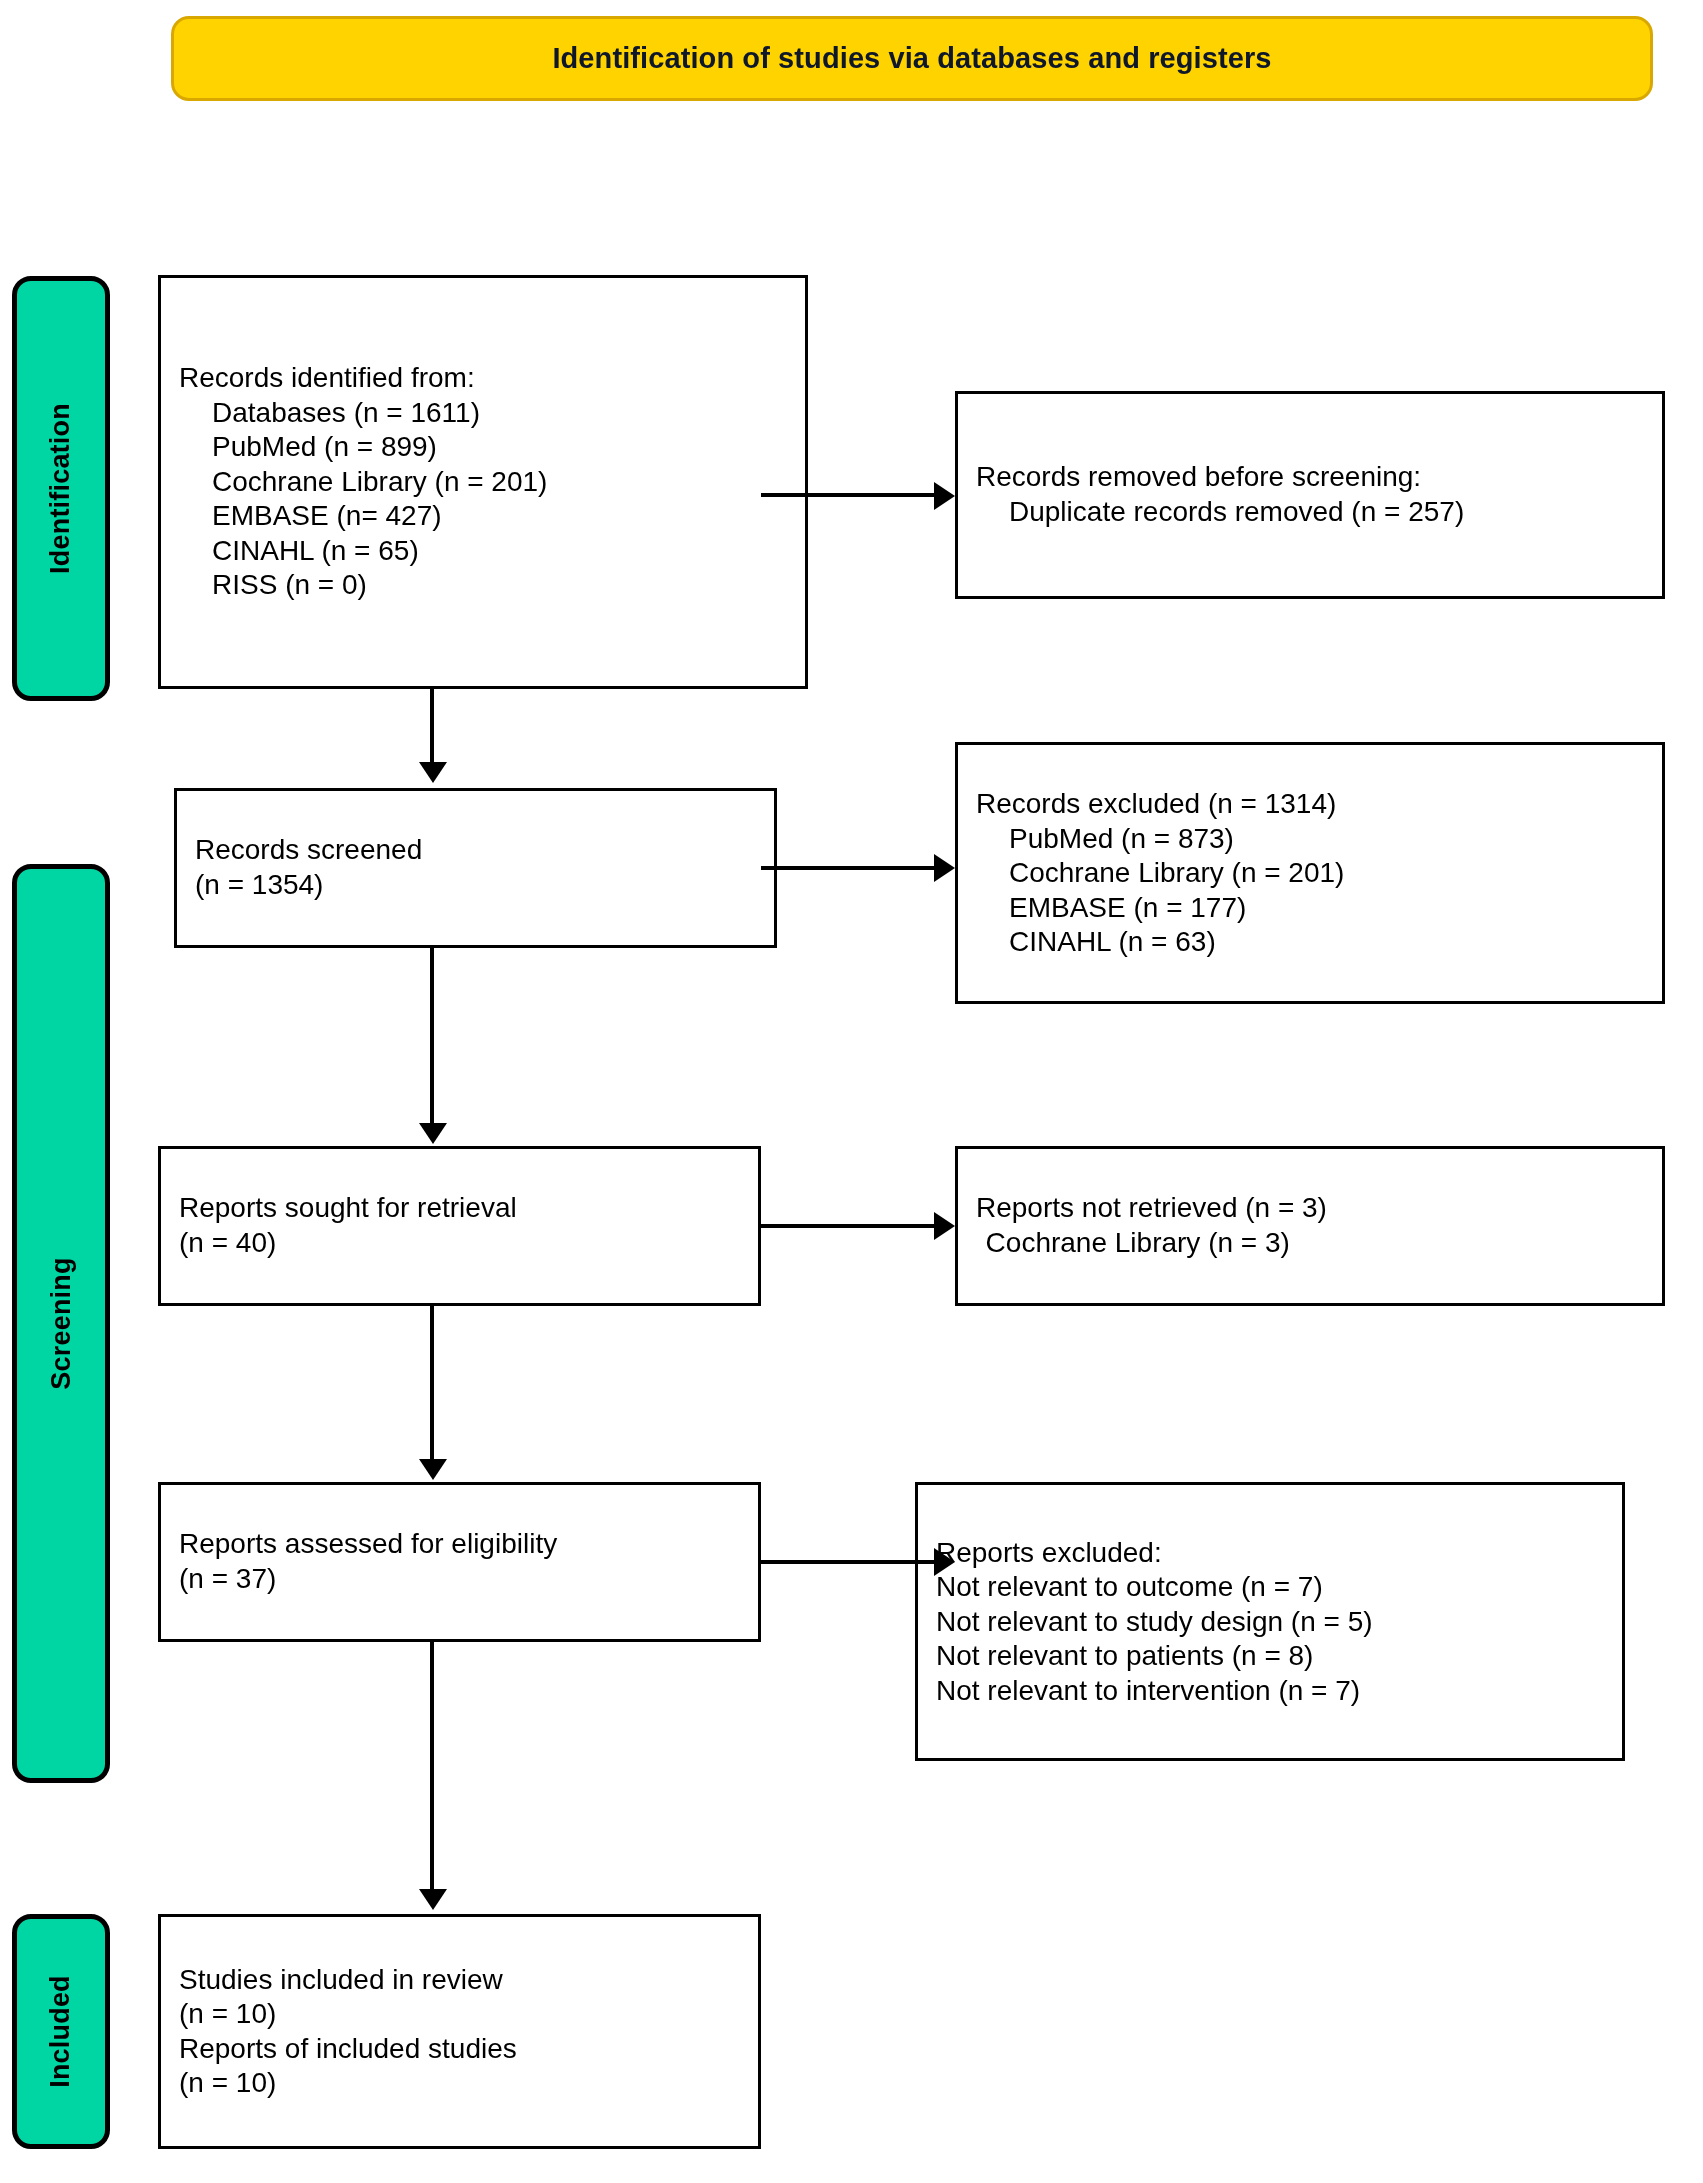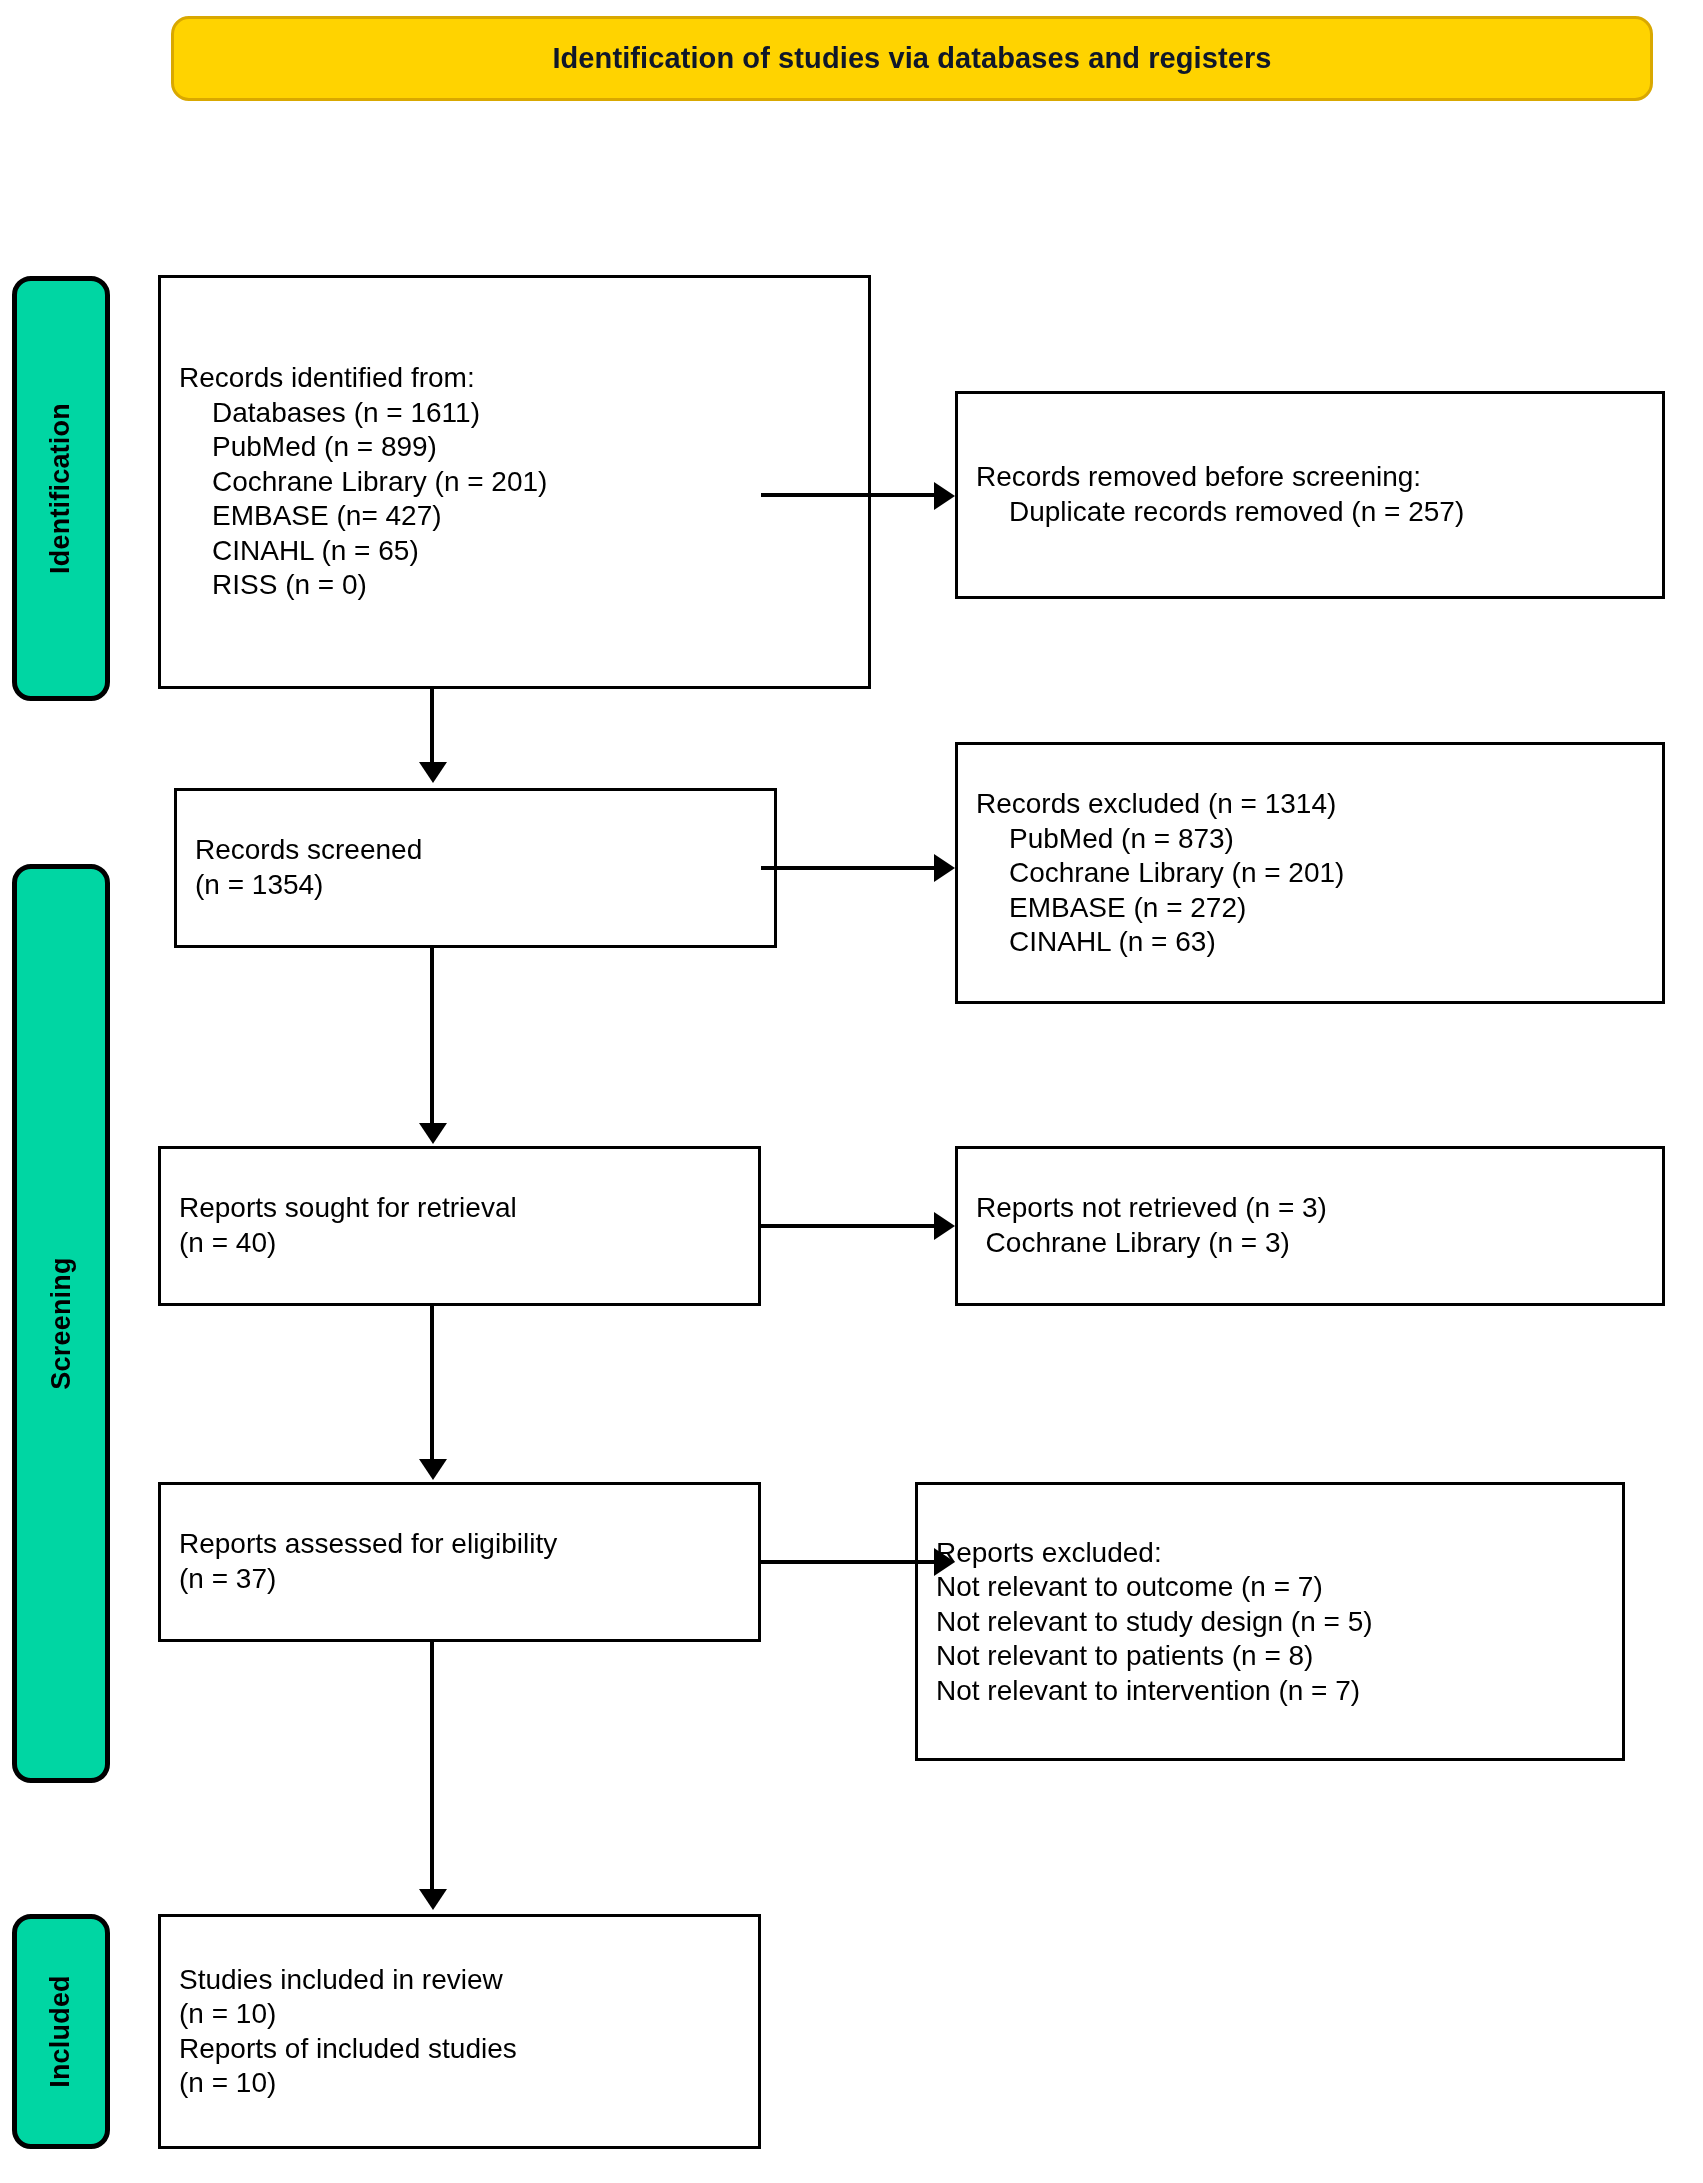--- a/index.html
+++ b/index.html
@@ -87,21 +87,21 @@
   .flow-line {
     font-size: 28px;
     line-height: 1.235;
     color: #000000;
     white-space: nowrap;
   }
   .flow-line.indent { padding-left: 33px; }
   .flow-line .em { }
 
   
-  #box-identified       { left: 158px; top: 275px;  width: 713px; height: 414px; }
+  #box-identified       { left: 158px; top: 275px;  width: 650px; height: 414px; }
   #box-screened         { left: 158px; top: 788px; width: 603px; height: 160px; margin-left: 16px; }
   #box-sought           { left: 158px; top: 1146px; width: 603px; height: 160px; }
   #box-assessed         { left: 158px; top: 1482px; width: 603px; height: 160px; }
   #box-included         { left: 158px; top: 1914px; width: 603px; height: 235px; }
 
   
   #box-removed          { left: 955px; top: 391px;  width: 710px; height: 208px; }
   #box-records-excluded { left: 955px; top: 742px; width: 710px; height: 262px; }
   #box-not-retrieved    { left: 955px; top: 1146px; width: 710px; height: 160px; }
   #box-reports-excluded { left: 915px; top: 1482px; width: 710px; height: 279px; }
@@ -174,21 +174,21 @@
       <div class="flow-line">Records screened</div>
       <div class="flow-line">(n = 1354)</div>
     </div>
   </div>
 
   <div class="flow-box" id="box-records-excluded">
     <div class="flow-box-inner">
       <div class="flow-line">Records excluded (n = 1314)</div>
       <div class="flow-line indent">PubMed (n = 873)</div>
       <div class="flow-line indent">Cochrane Library (n = 201)</div>
-      <div class="flow-line indent">EMBASE (n = 272)</div>
+      <div class="flow-line indent">EMBASE (n = 177)</div>
       <div class="flow-line indent">CINAHL (n = 63)</div>
     </div>
   </div>
 
   <div class="flow-box" id="box-sought">
     <div class="flow-box-inner">
       <div class="flow-line">Reports sought for retrieval</div>
       <div class="flow-line">(n = 40)</div>
     </div>
   </div>

